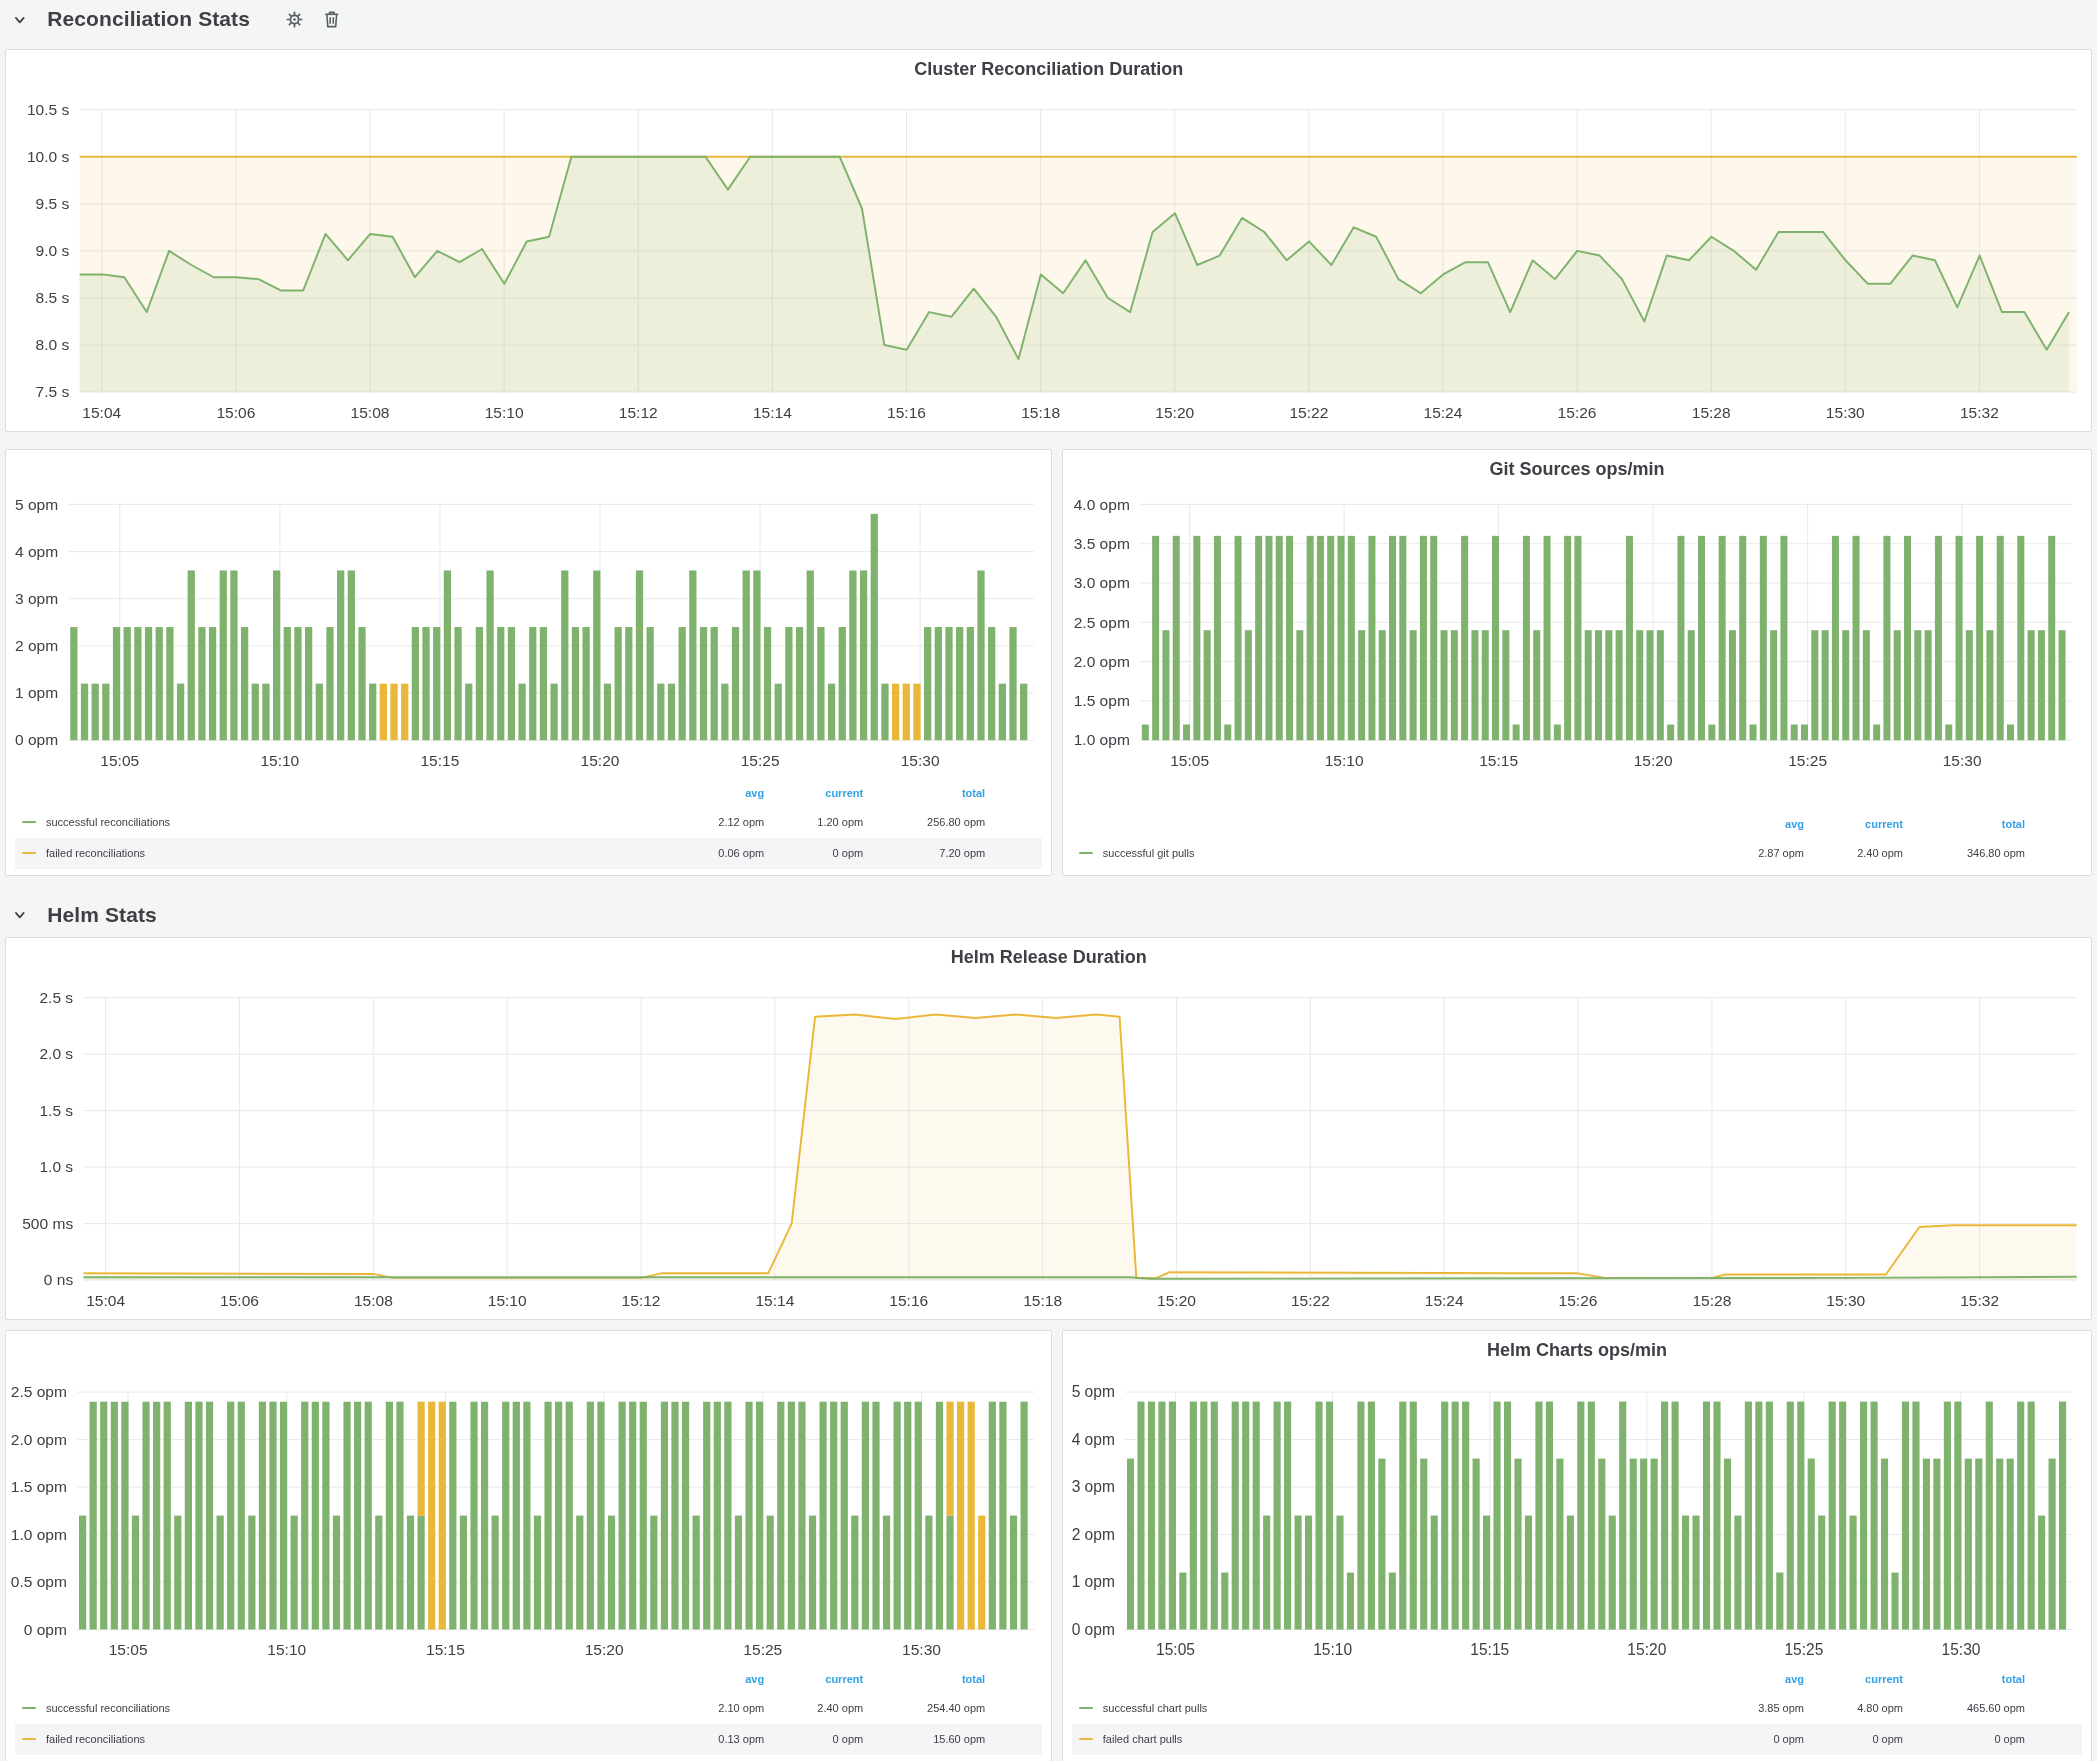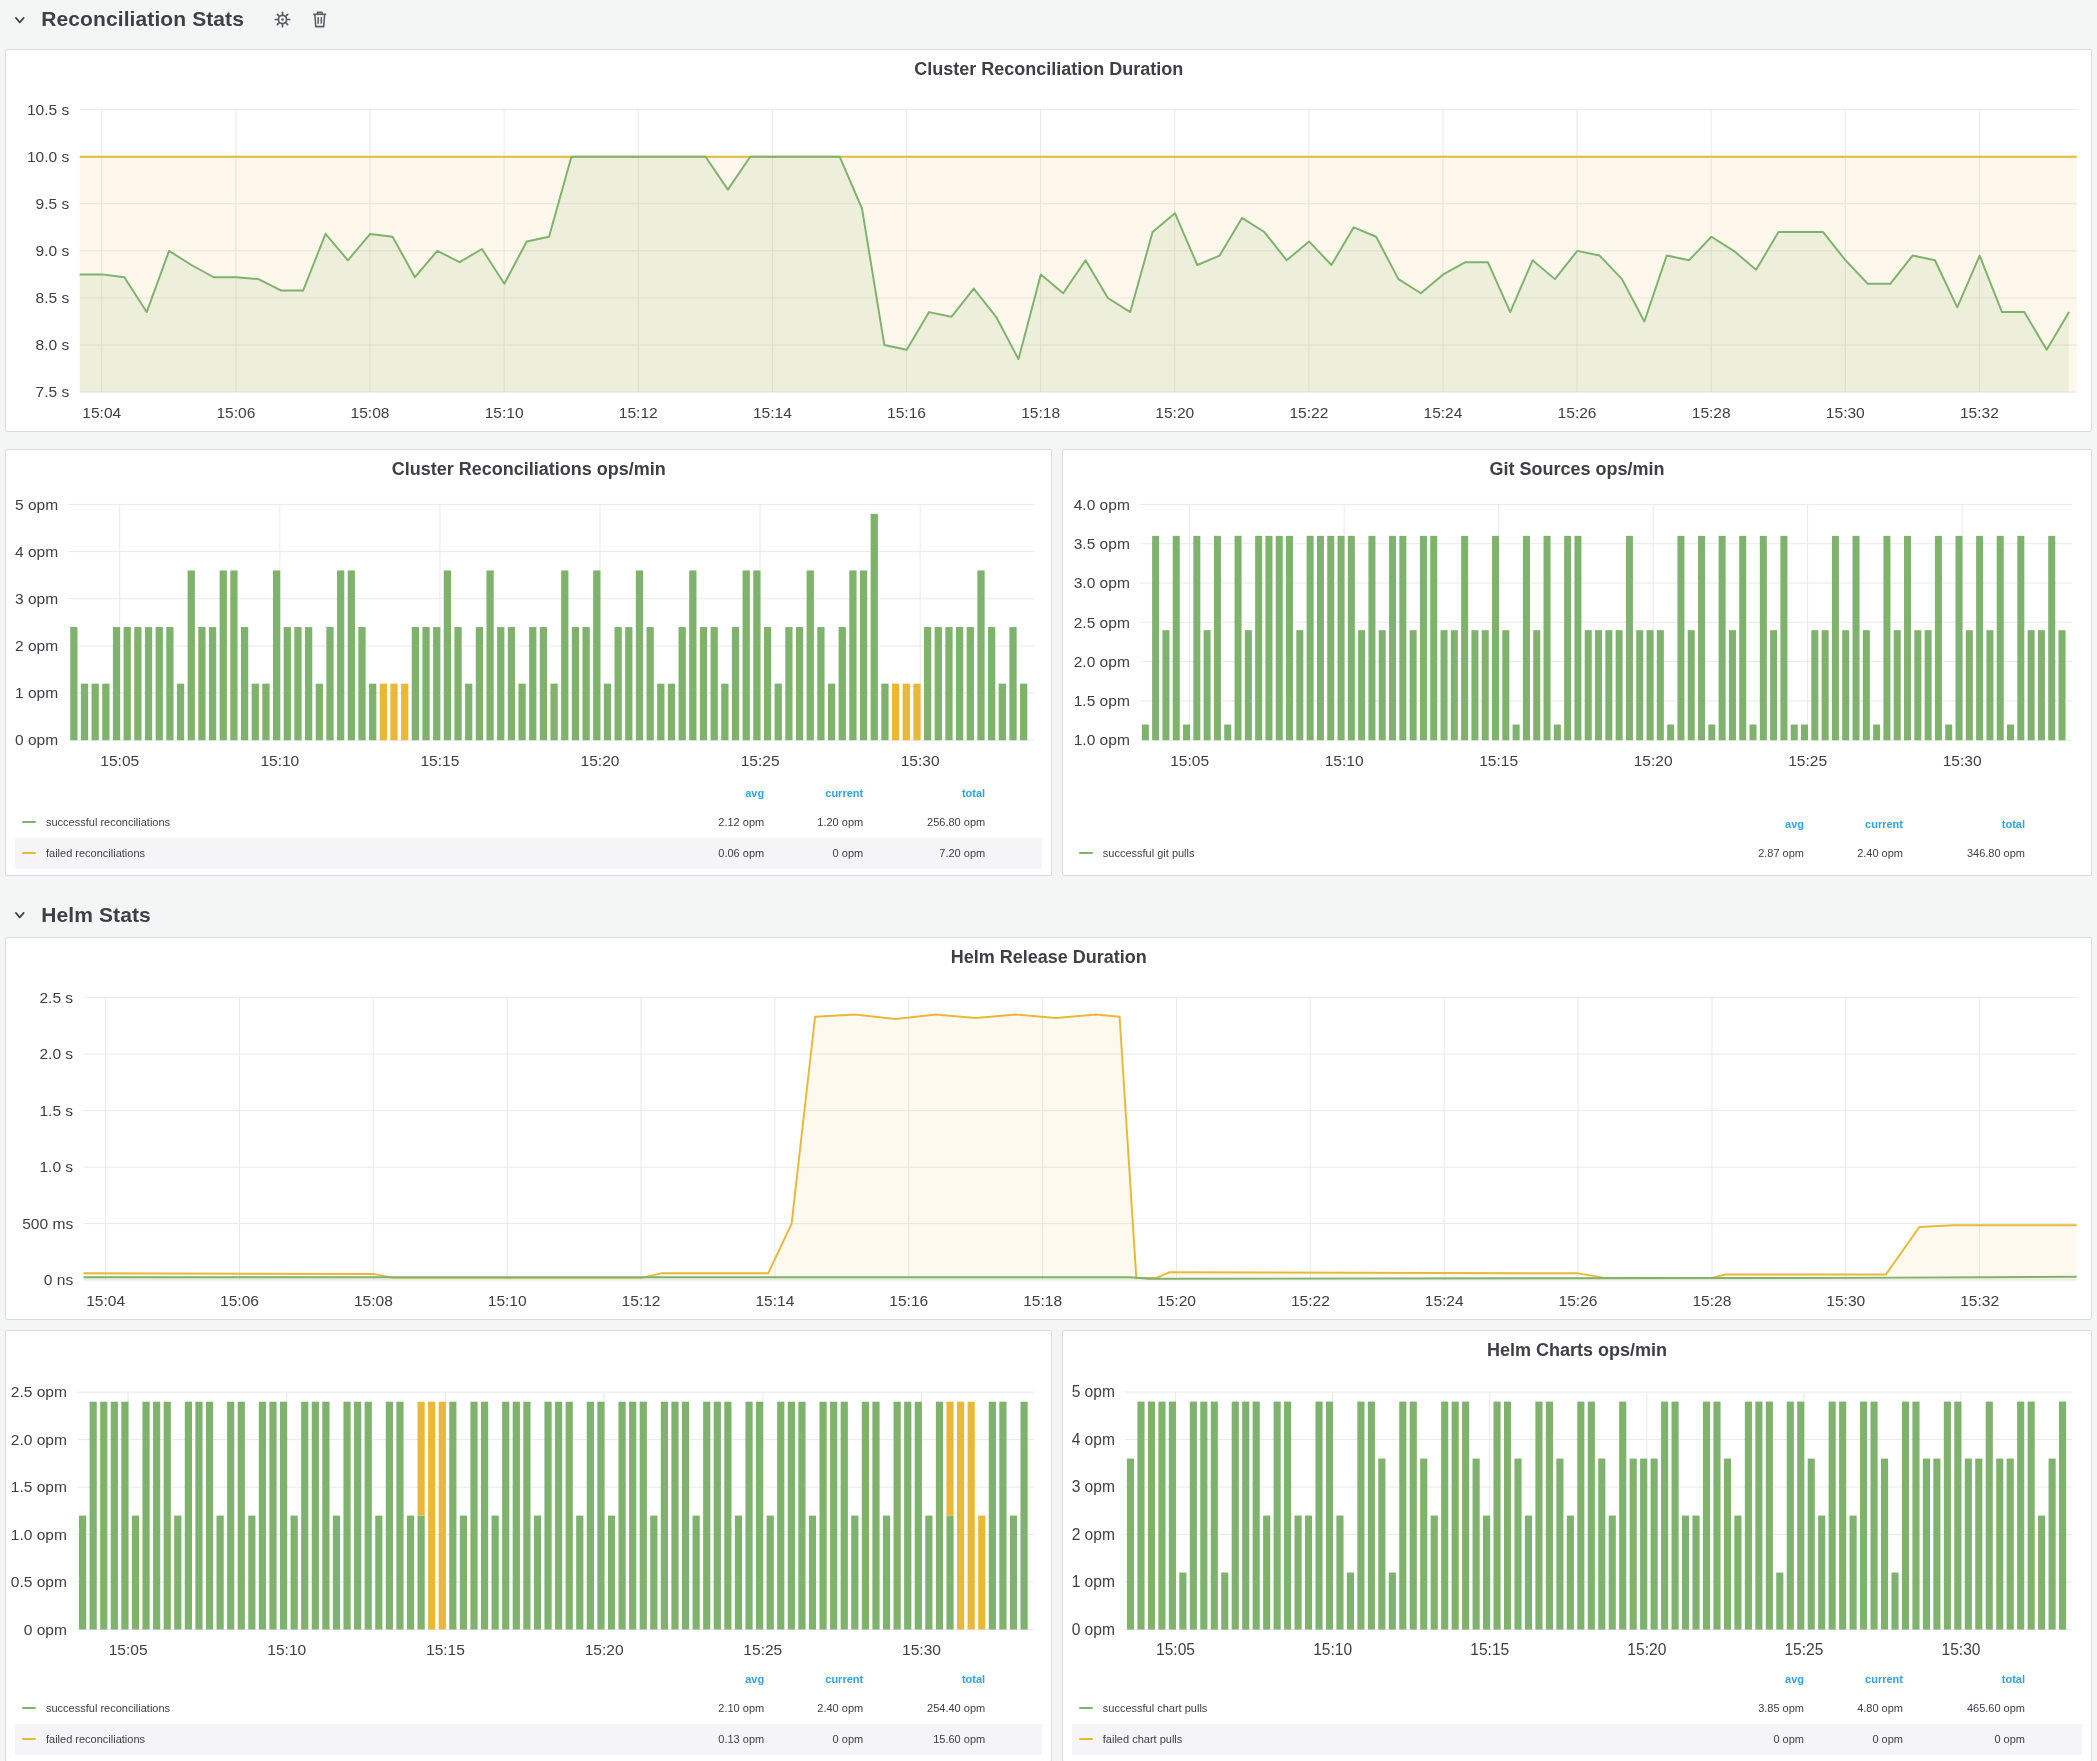--- a/index.html
+++ b/index.html
@@ -2,21 +2,21 @@
 <html style="font-size:10.4px"><head>
 <meta charset="utf-8">
 <style>
   :root{
     --text:#3e4046; --grid:#e7e8ea; --blue:#33a2e5;
     --panel-border:#d9dce0; --page:#f4f5f5; --stripe:#f5f5f7;
   }
   *{box-sizing:border-box;margin:0;padding:0}
   html,body{background:var(--page);font-family:"Liberation Sans",sans-serif;color:var(--text)}
   .dash{position:relative;width:2097px;height:1761px;background:var(--page);overflow:hidden}
-  .sec-header{position:absolute;left:11.7px;display:flex;align-items:center;gap:14px;height:31px;cursor:pointer}
+  .sec-header{position:absolute;left:11.7px;display:flex;align-items:center;gap:20px;height:31px;cursor:pointer}
   .sec-title{font-size:21px;font-weight:700;letter-spacing:0.1px}
   .sec-icons{display:flex;align-items:center;gap:17px;margin-left:14.3px}
   .sec-icons svg{display:block}
   .panel{position:absolute;background:#fff;border:0.6px solid var(--panel-border);border-radius:2px}
   .panel-title{position:absolute;top:9px;left:0;right:0;text-align:center;font-size:18px;font-weight:700;color:var(--text);cursor:pointer}
   .plot{position:absolute;left:0;top:0;right:0;bottom:0}
   .plot svg{display:block}
   svg text{font-family:"Liberation Sans",sans-serif}
   .legend{position:absolute;left:9px;right:9px;bottom:6.5px;font-size:11px}
   .lg-row{display:flex;align-items:center;height:31px;padding:0 57px 0 6.5px}
@@ -126,21 +126,20 @@
           <text x="2215.997985224983" y="568" text-anchor="middle" font-size="24" fill="#3E4046">15:24</text>
           <text x="2422.9825386165207" y="568" text-anchor="middle" font-size="24" fill="#3E4046">15:26</text>
           <text x="2629.967092008059" y="568" text-anchor="middle" font-size="24" fill="#3E4046">15:28</text>
           <text x="2836.951645399597" y="568" text-anchor="middle" font-size="24" fill="#3E4046">15:30</text>
           <text x="3043.9361987911348" y="568" text-anchor="middle" font-size="24" fill="#3E4046">15:32</text>
         </svg>
       </div>
   </section>
 
   <section class="panel" id="p1">
-    <h2 class="panel-title">Cluster Reconciliations ops/min</h2>
     <div class="plot">
         <svg width="1045" height="425" viewBox="0 0 1612 656">
           <line x1="96" x2="1586" y1="84" y2="84" stroke="#E7E8EA" stroke-width="1.5"></line>
           <line x1="96" x2="1586" y1="156.8" y2="156.8" stroke="#E7E8EA" stroke-width="1.5"></line>
           <line x1="96" x2="1586" y1="229.6" y2="229.6" stroke="#E7E8EA" stroke-width="1.5"></line>
           <line x1="96" x2="1586" y1="302.4" y2="302.4" stroke="#E7E8EA" stroke-width="1.5"></line>
           <line x1="96" x2="1586" y1="375.2" y2="375.2" stroke="#E7E8EA" stroke-width="1.5"></line>
           <line x1="96" x2="1586" y1="448" y2="448" stroke="#E7E8EA" stroke-width="1.5"></line>
           <line x1="175.07131011608624" x2="175.07131011608624" y1="84" y2="448" stroke="#E7E8EA" stroke-width="1.5"></line>
           <line x1="422.16915422885575" x2="422.16915422885575" y1="84" y2="448" stroke="#E7E8EA" stroke-width="1.5"></line>

